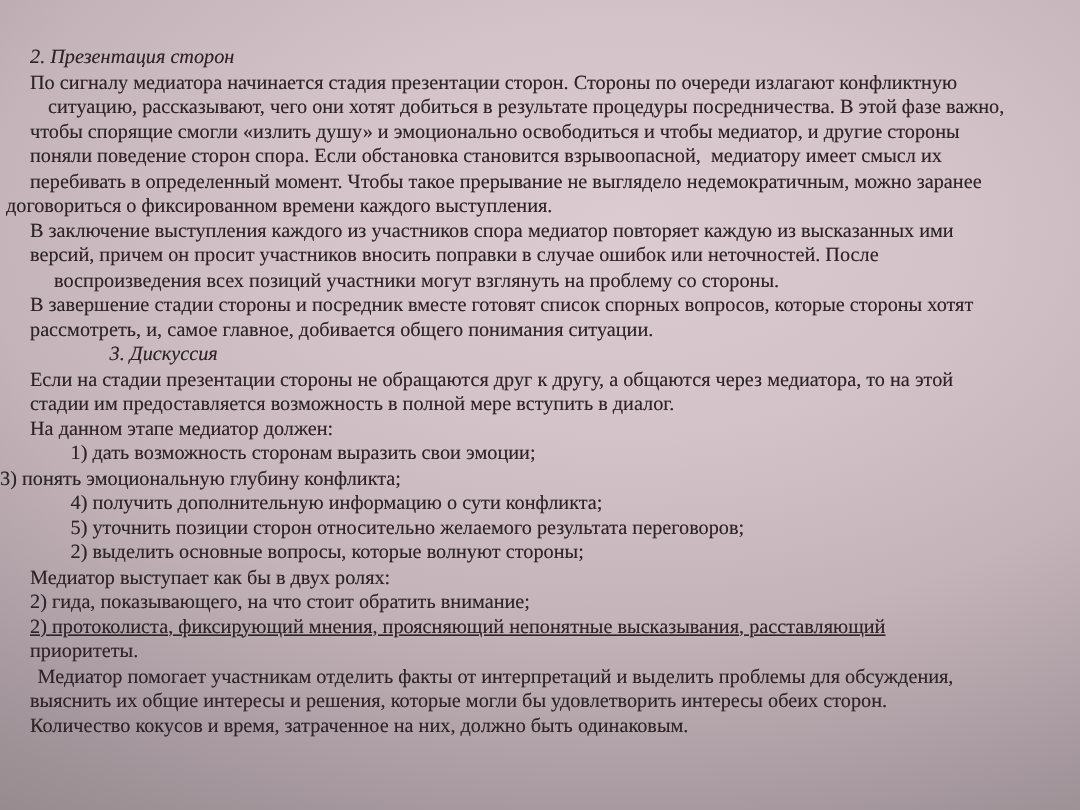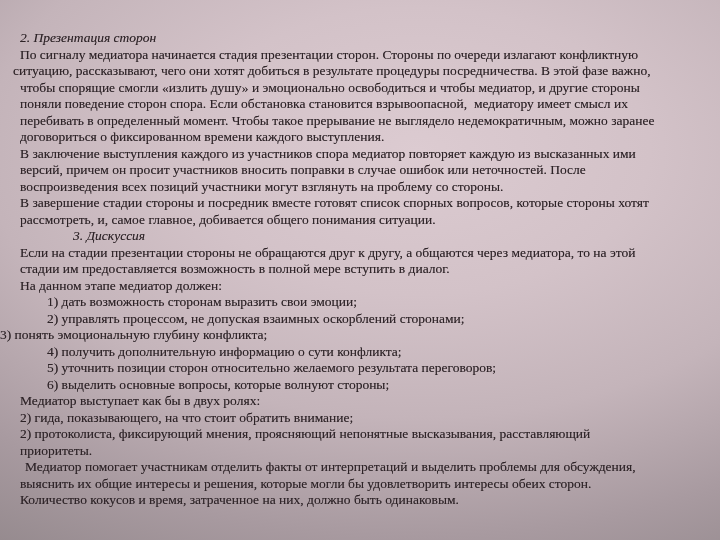--- a/index.html
+++ b/index.html
@@ -41,41 +41,40 @@
     font-style: italic;
   }
 </style>
 </head>
 <body>
 
 <div class="slide">
   <div class="text-block">
       <div class="line italic" style="padding-left: 20px;">2. Презентация сторон</div>
       <div class="line" style="padding-left: 20px;">По сигналу медиатора начинается стадия презентации сторон. Стороны по очереди излагают конфликтную</div>
-      <div class="line" style="padding-left: 13px;">ситуацию, рассказывают, чего они хотят добиться в результате процедуры посредничества. В этой фазе важно,</div>
+      <div class="line" style="padding-left: 32px;">ситуацию, рассказывают, чего они хотят добиться в результате процедуры посредничества. В этой фазе важно,</div>
       <div class="line" style="padding-left: 20px;">чтобы спорящие смогли «излить душу» и эмоционально освободиться и чтобы медиатор, и другие стороны</div>
       <div class="line" style="padding-left: 20px;">поняли поведение сторон спора. Если обстановка становится взрывоопасной,  медиатору имеет смысл их</div>
       <div class="line" style="padding-left: 20px;">перебивать в определенный момент. Чтобы такое прерывание не выглядело недемократичным, можно заранее</div>
-      <div class="line" style="padding-left: 20px; font-family: Liberation Serif, serif;">договориться о фиксированном времени каждого выступления.</div>
+      <div class="line" style="padding-left: 4px; font-family: Liberation Serif, serif;">договориться о фиксированном времени каждого выступления.</div>
       <div class="line" style="padding-left: 20px;">В заключение выступления каждого из участников спора медиатор повторяет каждую из высказанных ими</div>
       <div class="line" style="padding-left: 20px;">версий, причем он просит участников вносить поправки в случае ошибок или неточностей. После</div>
-      <div class="line" style="padding-left: 20px;">воспроизведения всех позиций участники могут взглянуть на проблему со стороны.</div>
+      <div class="line" style="padding-left: 36px;">воспроизведения всех позиций участники могут взглянуть на проблему со стороны.</div>
       <div class="line" style="padding-left: 20px;">В завершение стадии стороны и посредник вместе готовят список спорных вопросов, которые стороны хотят</div>
       <div class="line" style="padding-left: 20px;">рассмотреть, и, самое главное, добивается общего понимания ситуации.</div>
       <div class="line italic" style="padding-left: 33px; margin-left: 40px;">3. Дискуссия</div>
       <div class="line" style="padding-left: 20px;">Если на стадии презентации стороны не обращаются друг к другу, а общаются через медиатора, то на этой</div>
       <div class="line" style="padding-left: 20px;">стадии им предоставляется возможность в полной мере вступить в диалог.</div>
       <div class="line" style="padding-left: 20px;">На данном этапе медиатор должен:</div>
       <div class="line" style="padding-left: 47px;">1) дать возможность сторонам выразить свои эмоции;</div>
-      <div class="line" style="padding-left: 47px;">2) управлять процессом, не допуская взаимных оскорблений сторонами;</div>
       <div class="line" style="">3) понять эмоциональную глубину конфликта;</div>
       <div class="line" style="padding-left: 47px;">4) получить дополнительную информацию о сути конфликта;</div>
       <div class="line" style="padding-left: 47px;">5) уточнить позиции сторон относительно желаемого результата переговоров;</div>
-      <div class="line" style="padding-left: 47px;">6) выделить основные вопросы, которые волнуют стороны;</div>
+      <div class="line" style="padding-left: 47px;">2) выделить основные вопросы, которые волнуют стороны;</div>
       <div class="line" style="padding-left: 20px;">Медиатор выступает как бы в двух ролях:</div>
       <div class="line" style="padding-left: 20px;">2) гида, показывающего, на что стоит обратить внимание;</div>
-      <div class="line" style="padding-left: 20px;">2) протоколиста, фиксирующий мнения, проясняющий непонятные высказывания, расставляющий</div>
+      <div class="line" style="padding-left: 20px; text-decoration: underline;">2) протоколиста, фиксирующий мнения, проясняющий непонятные высказывания, расставляющий</div>
       <div class="line" style="padding-left: 20px;">приоритеты.</div>
       <div class="line" style="padding-left: 25px;">Медиатор помогает участникам отделить факты от интерпретаций и выделить проблемы для обсуждения,</div>
       <div class="line" style="padding-left: 20px;">выяснить их общие интересы и решения, которые могли бы удовлетворить интересы обеих сторон.</div>
       <div class="line" style="padding-left: 20px;">Количество кокусов и время, затраченное на них, должно быть одинаковым.</div>
     </div>
 </div>
 
 </body></html>

